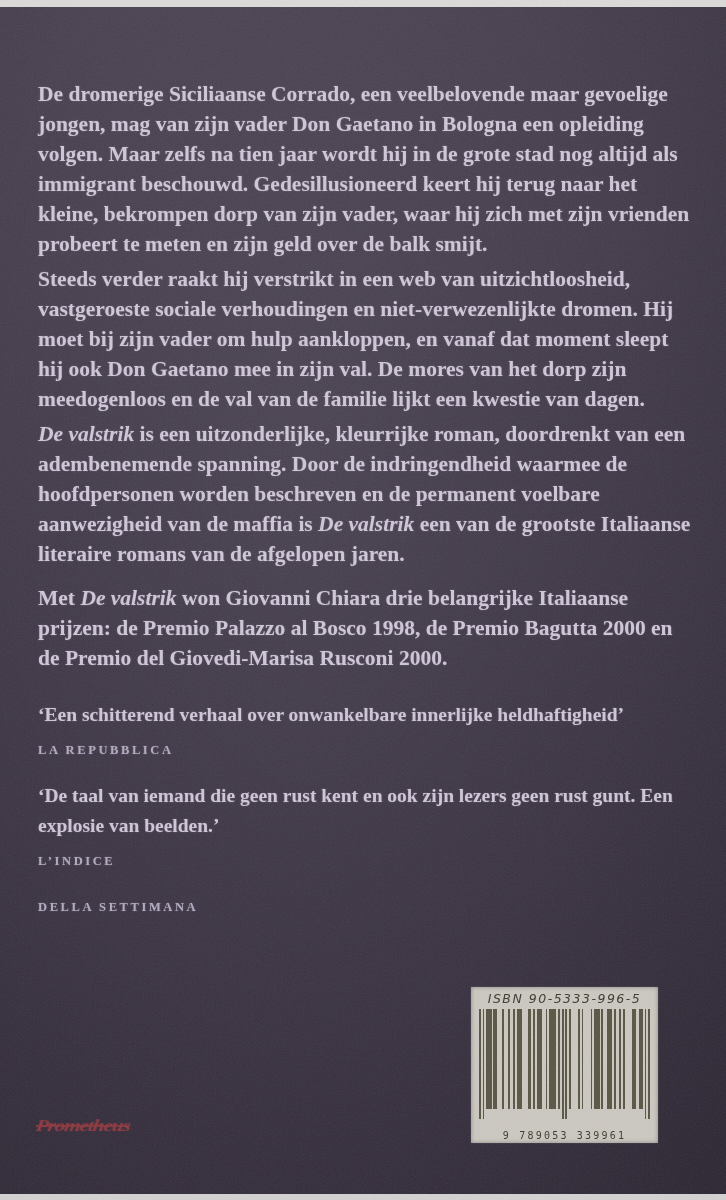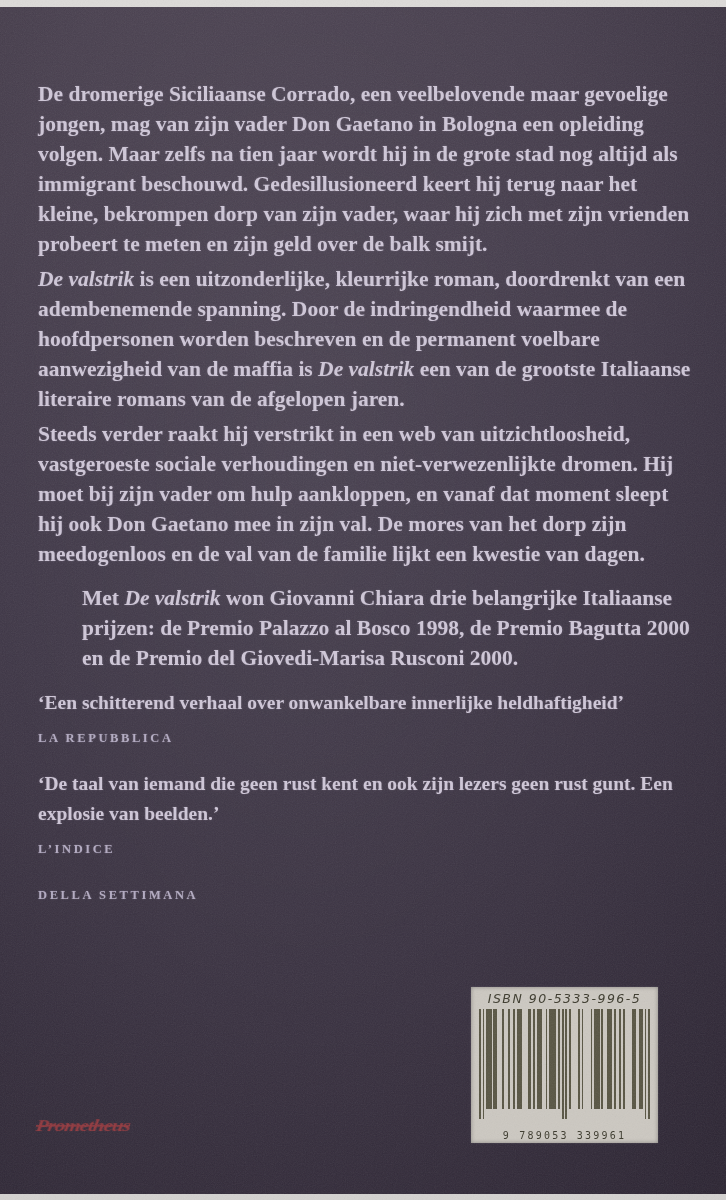--- a/index.html
+++ b/index.html
@@ -19,23 +19,23 @@
     background:radial-gradient(ellipse at 42% 38%, rgba(255,255,255,0.05) 0%, rgba(0,0,0,0) 55%, rgba(18,13,24,0.28) 100%);
   }
   .grain{position:absolute;inset:0;pointer-events:none;opacity:0.10;}
   .content{
     position:absolute;left:38px;top:79px;width:656px;
     color:var(--body-text);
     font-size:21.5px;line-height:30px;font-weight:700;
     text-shadow:0 0 2px rgba(214,205,226,0.28);
   }
   .content p{margin:0 0 5px 0;}
-  .content p.prizes{margin-top:14px;margin-left:44px;}
+  .content p.prizes{margin-top:14px;}
   em{font-style:italic;}
-  .quotes{margin-top:15px;}
+  .quotes{margin-top:27px;}
   .quote{margin:0 0 16px 0;}
   .quote-text{font-size:19.5px;line-height:30px;font-weight:700;}
   .quote:nth-child(3) .quote-text{max-width:452px;}
   .quote-source{
     font-family:"Liberation Serif",serif;font-size:12.5px;letter-spacing:2.6px;
     color:var(--quote-source);font-weight:700;margin-top:5px;
   }
   .barcode-panel{
     position:absolute;left:471px;top:987px;width:187px;height:156px;
     background:var(--barcode-bg);
@@ -69,22 +69,22 @@
 <div id="page">
   <div class="scan-edge-top"></div>
   <div class="scan-edge-bottom"></div>
 
   <div class="cover">
     <div class="vignette"></div>
   </div>
 
   <div class="content">
     <p>De dromerige Siciliaanse Corrado, een veelbelovende maar gevoelige jongen, mag van zijn vader Don Gaetano in Bologna een opleiding volgen. Maar zelfs na tien jaar wordt hij in de grote stad nog altijd als immigrant beschouwd. Gedesillusioneerd keert hij terug naar het kleine, bekrompen dorp van zijn vader, waar hij zich met zijn vrienden probeert te meten en zijn geld over de balk smijt.</p>
+    <p>Steeds verder raakt hij verstrikt in een web van uitzichtloosheid, vastgeroeste sociale verhoudingen en niet-verwezenlijkte dromen. Hij moet bij zijn vader om hulp aankloppen, en vanaf dat moment sleept hij ook Don Gaetano mee in zijn val. De mores van het dorp zijn meedogenloos en de val van de familie lijkt een kwestie van dagen.</p>
     <p><em>De valstrik</em><span> is een uitzonderlijke, kleurrijke roman, doordrenkt van een adembenemende spanning. Door de indringendheid waarmee de hoofdpersonen worden beschreven en de permanent voelbare aanwezigheid van de maffia is </span><em>De valstrik</em><span> een van de grootste Italiaanse literaire romans van de afgelopen jaren.</span></p>
-    <p>Steeds verder raakt hij verstrikt in een web van uitzichtloosheid, vastgeroeste sociale verhoudingen en niet-verwezenlijkte dromen. Hij moet bij zijn vader om hulp aankloppen, en vanaf dat moment sleept hij ook Don Gaetano mee in zijn val. De mores van het dorp zijn meedogenloos en de val van de familie lijkt een kwestie van dagen.</p>
     <p class="prizes"><span>Met </span><em>De valstrik</em><span> won Giovanni Chiara drie belangrijke Italiaanse prijzen: de Premio Palazzo al Bosco 1998, de Premio Bagutta 2000 en de Premio del Giovedi-Marisa Rusconi 2000.</span></p>
 
     <div class="quotes" id="quotes">
         <div class="quote">
           <div class="quote-text">‘Een schitterend verhaal over onwankelbare innerlijke heldhaftigheid’</div>
           <div class="quote-source">LA REPUBBLICA</div>
         </div>
         <div class="quote">
           <div class="quote-text">‘De taal van iemand die geen rust kent en ook zijn lezers geen rust gunt. Een explosie van beelden.’</div>
           <div class="quote-source">L’INDICE</div>

